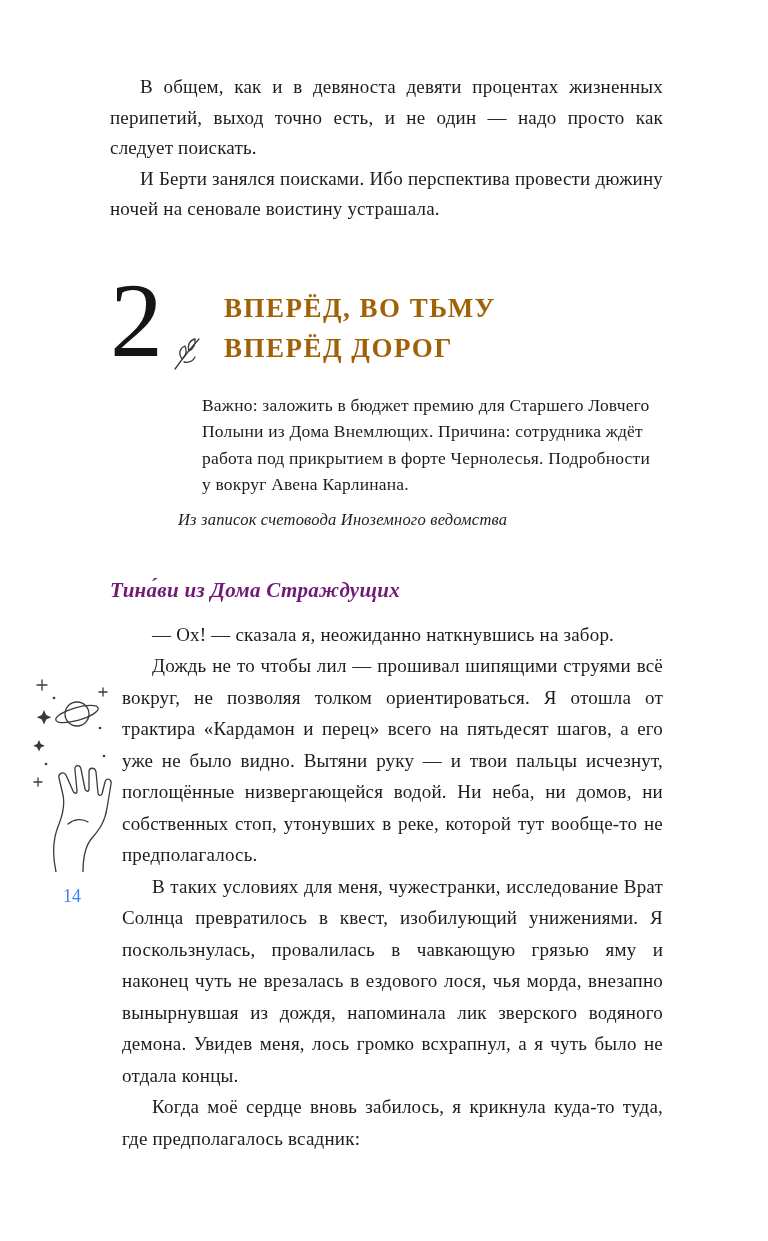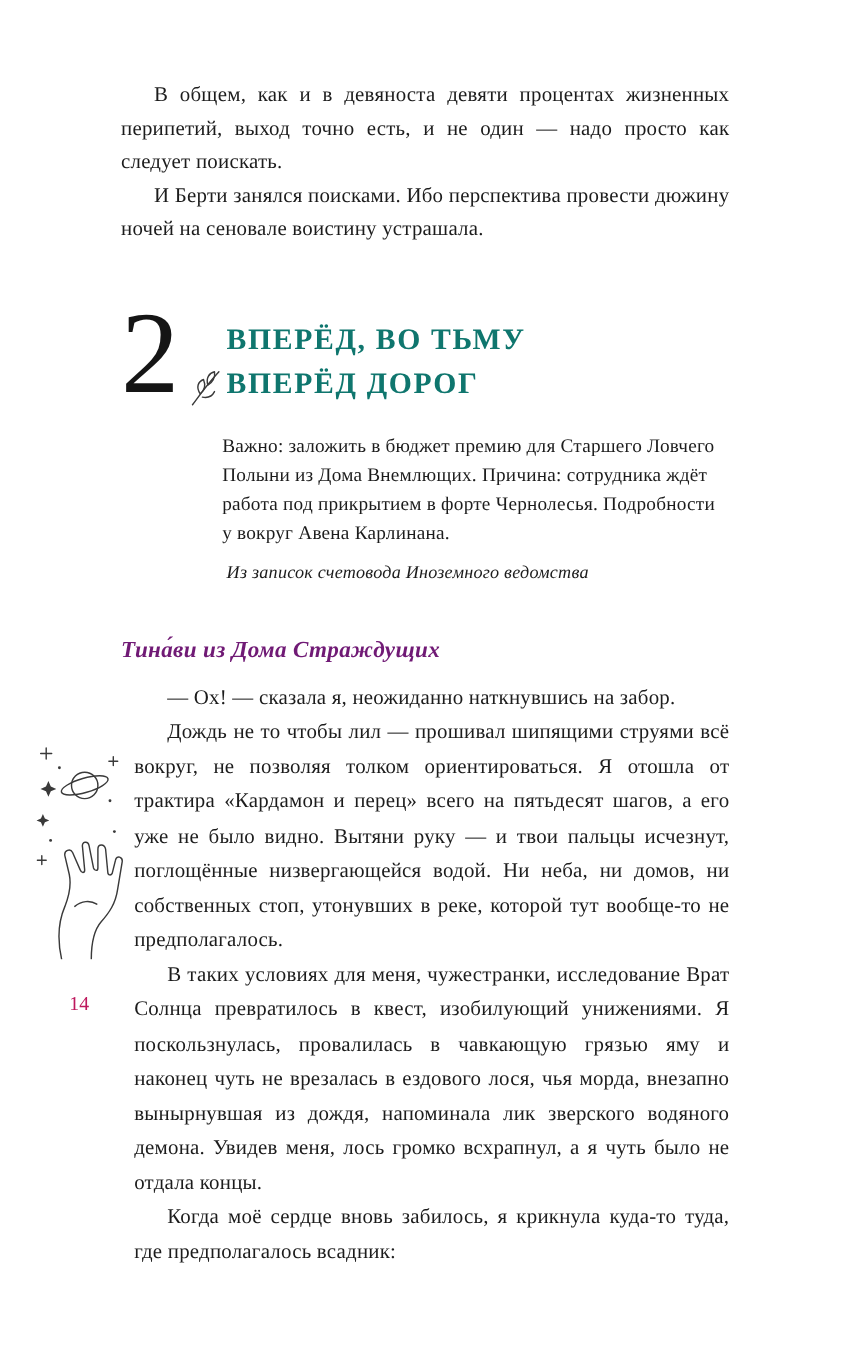--- a/index.html
+++ b/index.html
@@ -52,58 +52,57 @@
     font-weight: 400;
     color: #151515;
     letter-spacing: 0;
   }
   .leaf-icon {
     position: absolute;
     right: -14px;
     bottom: -8px;
   }
   .chapter-title {
-    margin: 14px 0 0 18px;
+    margin: 14px 0 0 36px;
     font-size: 27px;
     line-height: 40px;
     font-weight: 600;
     letter-spacing: 1.5px;
-    color: #0f766e;
+    color: #a16207;
   }
   
   .epigraph {
     margin: 0 0 0 92px;
     font-size: 17.5px;
     line-height: 26.5px;
     text-align: left;
     letter-spacing: 0.2px;
   }
   .epigraph-source {
-    margin: 12px 0 0 96px;
+    margin: 12px 0 0 68px;
     font-size: 16.5px;
     font-style: italic;
     letter-spacing: 0.2px;
   }
   
   .section-heading {
     margin: 48px 0 16px 0;
     font-size: 21px;
     font-weight: 700;
     font-style: italic;
     letter-spacing: 0.3px;
     color: #701a75;
   }
   
   .page-number {
     position: absolute;
     left: 63px;
     top: 886px;
     font-size: 18px;
-    color: #be185d;
-    margin-top: 16px;
+    color: #3b82f6;
   }
   .hand-illustration {
     position: absolute;
     left: 30px;
     top: 672px;
     width: 84px;
     height: 200px;
   }
   svg .ink {
     stroke: #3a3a3a;

